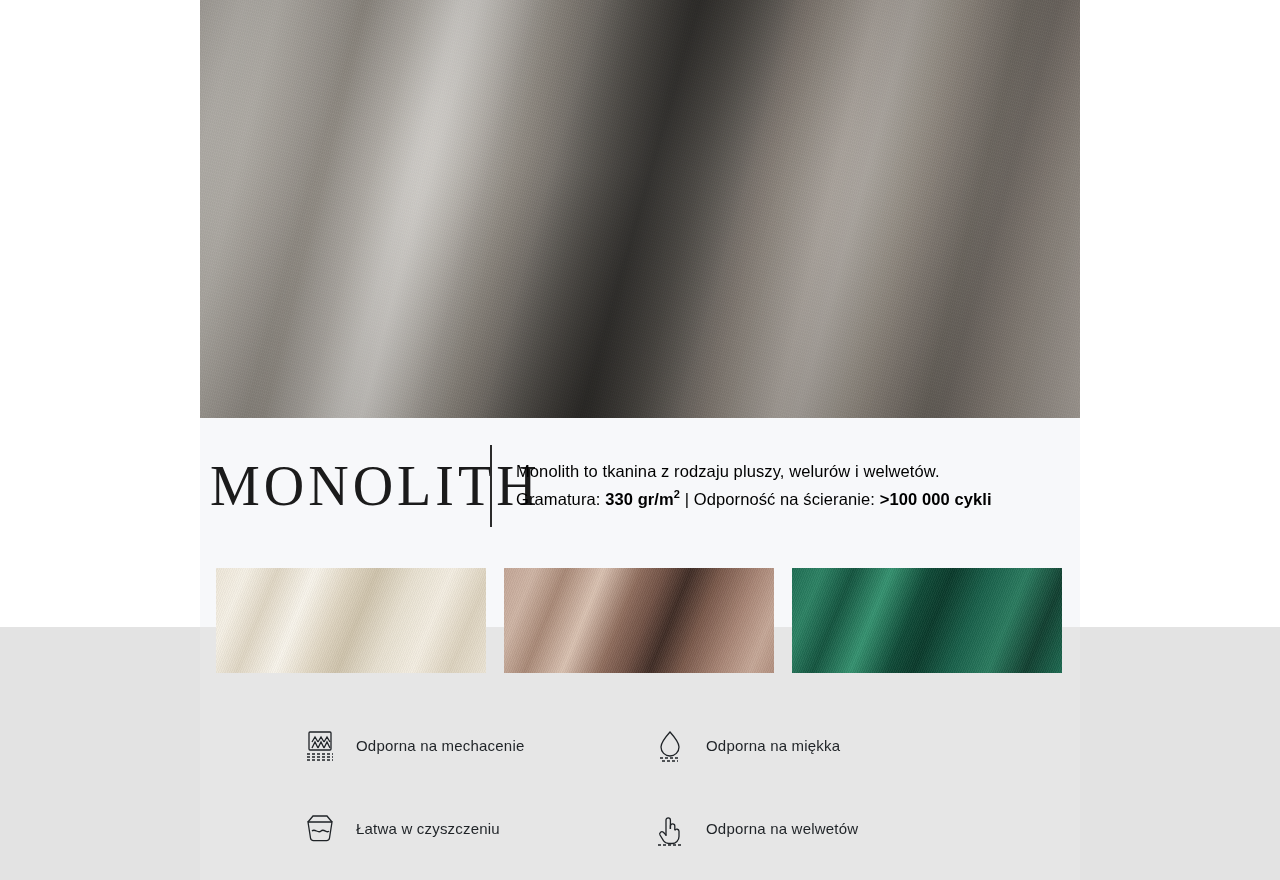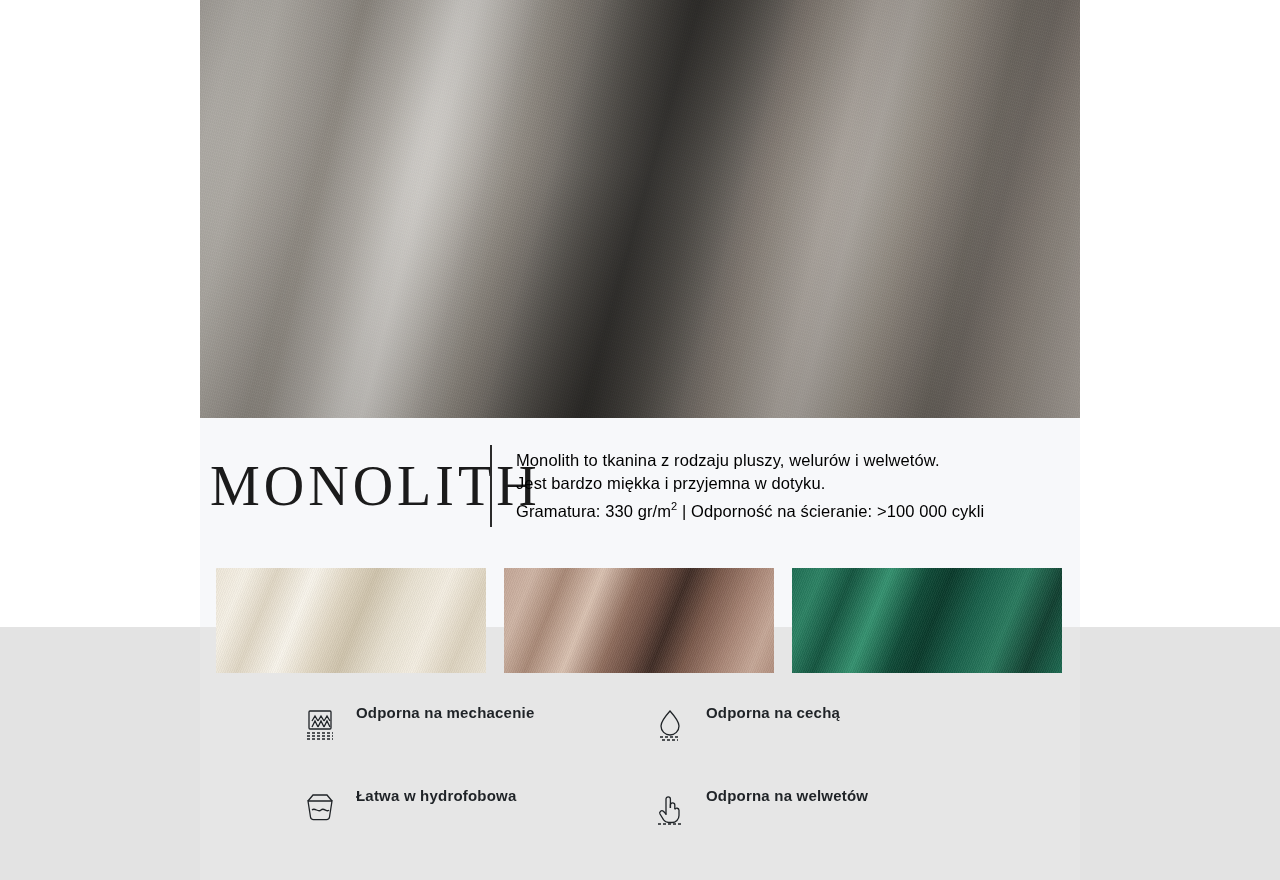--- a/index.html
+++ b/index.html
@@ -125,21 +125,21 @@
     height: 82px;
     background: #2b2b2b;
     margin-right: 24px;
   }
   .desc {
     font-size: 16.5px;
     line-height: 23px;
     color: #000000;
     letter-spacing: .1px;
   }
-  .desc .b { font-weight: normal; }
+  .desc .b { font-weight: bold; }
   .desc sup { font-size: 11px; vertical-align: super; }
 
   
   .swatches {
     position: absolute;
     left: 16px;
     top: 568px;
     width: 848px;
     display: flex;
     gap: 18px;
@@ -184,23 +184,22 @@
     width: 880px;
     height: 190px;
     display: grid;
     grid-template-columns: 1fr 1fr;
     grid-template-rows: 1fr 1fr;
     padding: 14px 80px 10px 100px;
     box-sizing: border-box;
   }
   .feature {
     display: flex;
-    align-items: flex-start;
+    align-items: center;
     gap: 16px;
-    font-weight: bold;
   }
   .feature .ficon {
     width: 40px;
     height: 42px;
     flex: none;
     display: flex;
     align-items: center;
     justify-content: center;
   }
   .feature .flabel {
@@ -244,21 +243,20 @@
       <div class="sheen"></div>
       <div class="fold"></div>
       <div class="vign"></div>
     </div>
 
     <div class="titleblock">
       <div class="brand">MONOLITH</div>
       <div class="divider"></div>
       <div class="desc">
         <div>Monolith to tkanina z rodzaju pluszy, welurów i welwetów.</div>
-        <div>Jest bardzo miękka i przyjemna w dotyku.</div>
         <div>
           <span>Gramatura: </span><span class="b">330 gr/m</span><sup class="b">2</sup><span> | </span><span>Odporność na ścieranie: </span><span class="b">&gt;100 000 cykli</span>
         </div>
       </div>
     </div>
 
     <div class="swatches">
       <div class="swatch sw-beige">
         <div class="s-base"></div>
         <div class="s-tex"></div>
@@ -287,32 +285,32 @@
         <span class="flabel">Odporna na mechacenie</span>
       </div>
 
       <div class="feature">
         <span class="ficon">
           <svg width="34" height="36" viewBox="0 0 34 36" fill="none" stroke="#1f2327" stroke-width="1.3">
             <path d="M17 4 C17 4 26 14 26 19 a9 9 0 0 1 -18 0 C8 14 17 4 17 4 Z"></path>
             <path d="M7 30 h20 M9 33 h16" stroke-dasharray="3 2"></path>
           </svg>
         </span>
-        <span class="flabel">Odporna na cechą</span>
+        <span class="flabel">Odporna na miękka</span>
       </div>
 
       <div class="feature">
         <span class="ficon">
           <svg width="34" height="36" viewBox="0 0 34 36" fill="none" stroke="#1f2327" stroke-width="1.3">
             <path d="M5 11 h24 l-2.5 16 a3 3 0 0 1 -3 2.6 H10.5 a3 3 0 0 1 -3 -2.6 Z"></path>
             <path d="M5 11 l5 -6 h14 l5 6"></path>
             <path d="M9 20 c3 -3 6 3 9 0 c3 -3 6 3 8 0"></path>
           </svg>
         </span>
-        <span class="flabel">Łatwa w hydrofobowa</span>
+        <span class="flabel">Łatwa w czyszczeniu</span>
       </div>
 
       <div class="feature">
         <span class="ficon">
           <svg width="34" height="36" viewBox="0 0 34 36" fill="none" stroke="#1f2327" stroke-width="1.3">
             <path d="M13 25 V9 a2.2 2.2 0 0 1 4.4 0 v9"></path>
             <path d="M17.4 18 v-3 a2.2 2.2 0 0 1 4.4 0 v4"></path>
             <path d="M21.8 19.5 a2.2 2.2 0 0 1 4.2 .8 v5.2 a7 7 0 0 1 -7 7 h-3.4 a6 6 0 0 1 -5 -2.6 L7 24 a2.2 2.2 0 0 1 3.4 -2.7 L13 24"></path>
             <path d="M5 34 h24" stroke-dasharray="3 2"></path>
           </svg>

